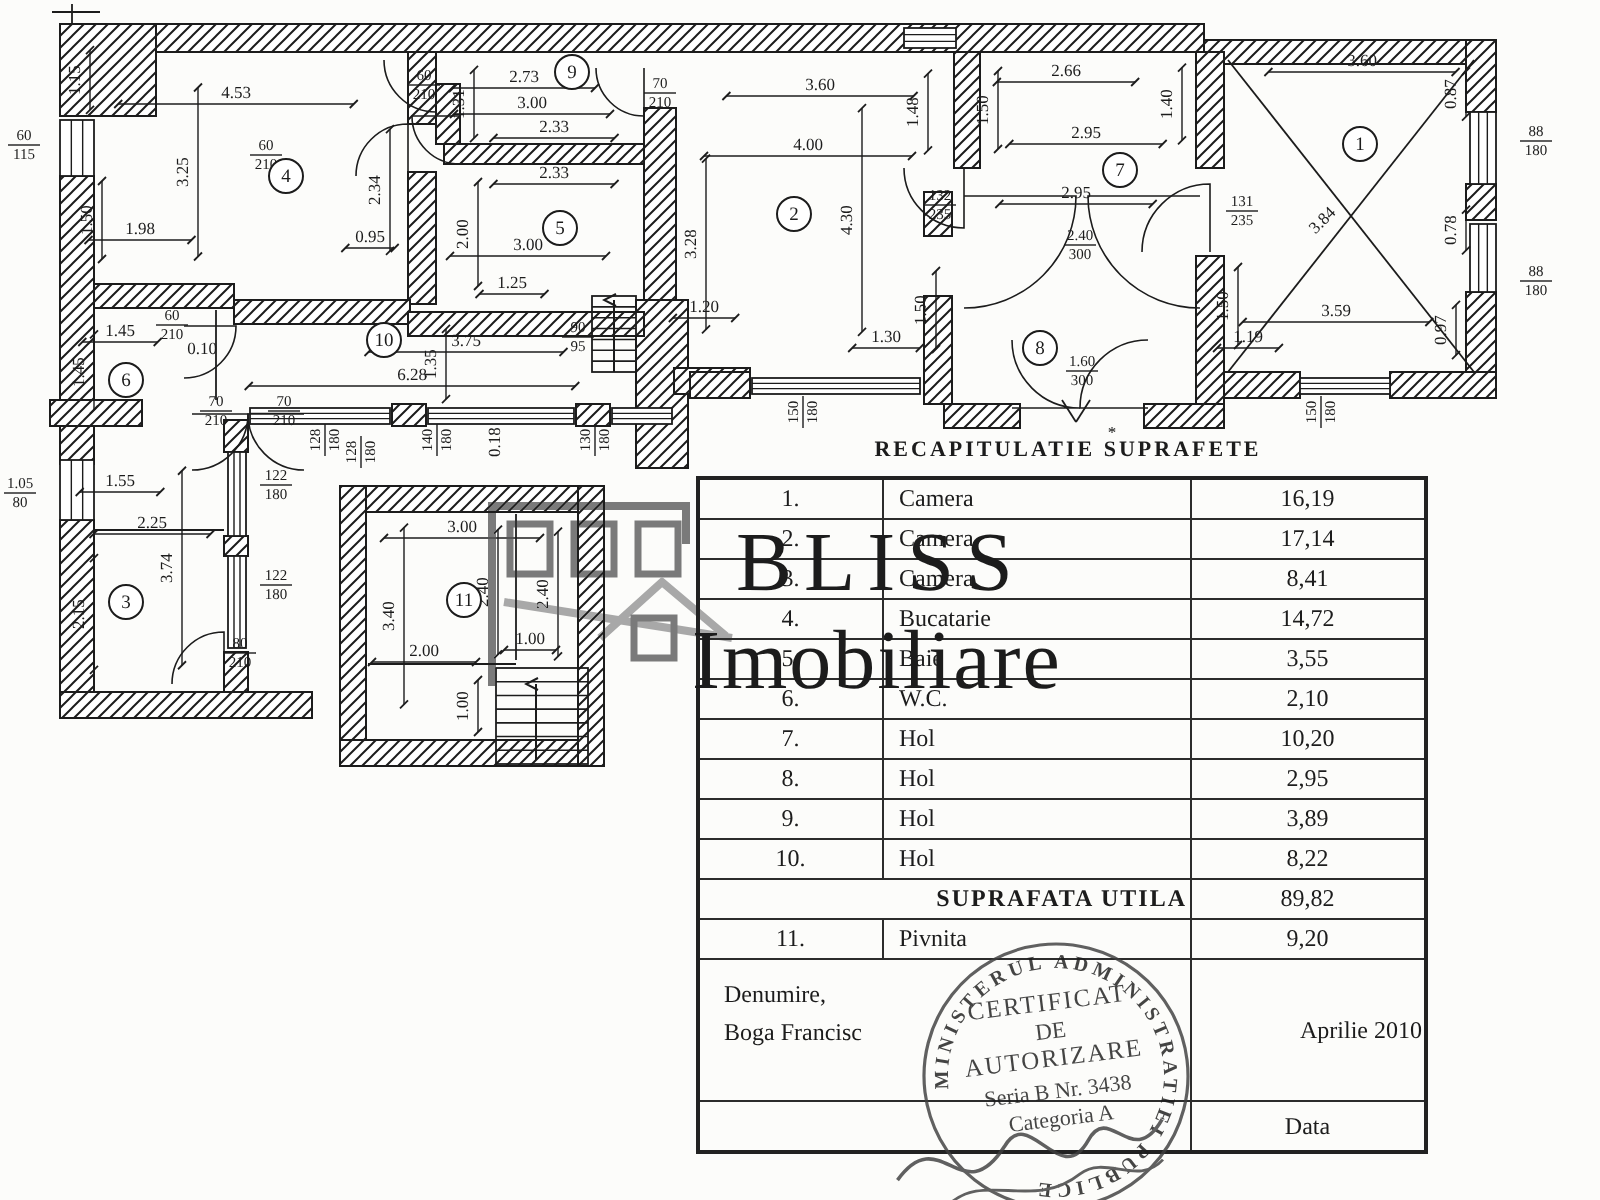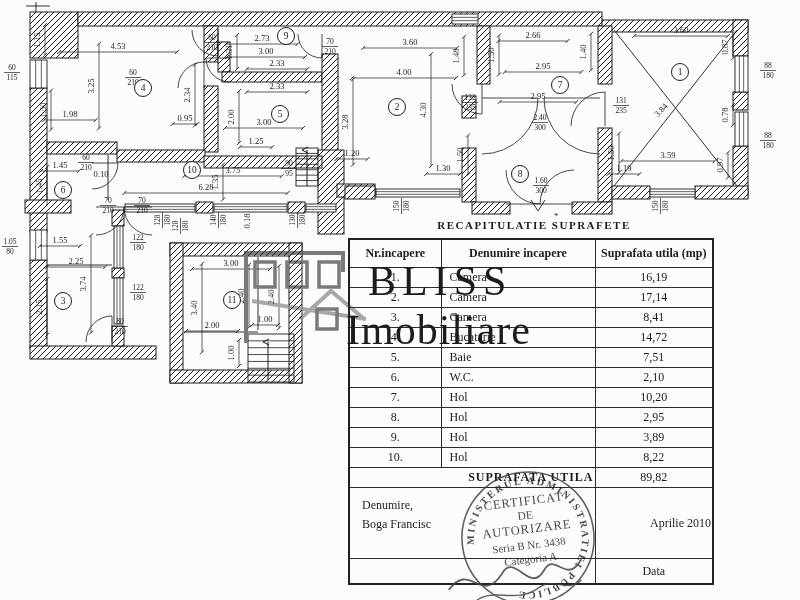--- a/index.html
+++ b/index.html
@@ -675,25 +675,20 @@
 
   <div id="tbl-title">RECAPITULATIE  SUPRAFETE</div>
   <div id="tbl-wrap">
     <table class="tbl">
       <colgroup>
           <col style="width:92px">
           <col style="width:154px">
           <col style="width:118px">
         </colgroup>
       <tbody id="tbody">
-        <tr>
-          <td class="hdr">Nr.incapere</td>
-          <td class="hdr">Denumire incapere</td>
-          <td class="hdr">Suprafata utila (mp)</td>
-        </tr>
         <tr class="r">
             <td class="nr">1.</td>
             <td class="nm">Camera</td>
             <td class="ar">16,19</td>
           </tr>
           <tr class="r">
             <td class="nr">2.</td>
             <td class="nm">Camera</td>
             <td class="ar">17,14</td>
           </tr>
@@ -703,21 +698,21 @@
             <td class="ar">8,41</td>
           </tr>
           <tr class="r">
             <td class="nr">4.</td>
             <td class="nm">Bucatarie</td>
             <td class="ar">14,72</td>
           </tr>
           <tr class="r">
             <td class="nr">5.</td>
             <td class="nm">Baie</td>
-            <td class="ar">7,51</td>
+            <td class="ar">3,55</td>
           </tr>
           <tr class="r">
             <td class="nr">6.</td>
             <td class="nm">W.C.</td>
             <td class="ar">2,10</td>
           </tr>
           <tr class="r">
             <td class="nr">7.</td>
             <td class="nm">Hol</td>
             <td class="ar">10,20</td>
@@ -733,20 +728,25 @@
             <td class="ar">3,89</td>
           </tr>
           <tr class="r">
             <td class="nr">10.</td>
             <td class="nm">Hol</td>
             <td class="ar">8,22</td>
           </tr>
           <tr class="r">
             <td class="mlabel" colspan="2">SUPRAFATA  UTILA</td>
             <td class="ar mval">89,82</td>
+          </tr>
+          <tr class="r">
+            <td class="nr">11.</td>
+            <td class="nm">Pivnita</td>
+            <td class="ar">9,20</td>
           </tr>
           <tr class="exe" id="exe-row">
           <td class="exe-cell" colspan="2">
             <div>Denumire,</div>
             <div>Boga Francisc</div>
           </td>
           <td class="date-cell">Aprilie 2010</td>
         </tr>
         <tr class="rec">
           <td class="rec-cell" colspan="2">

